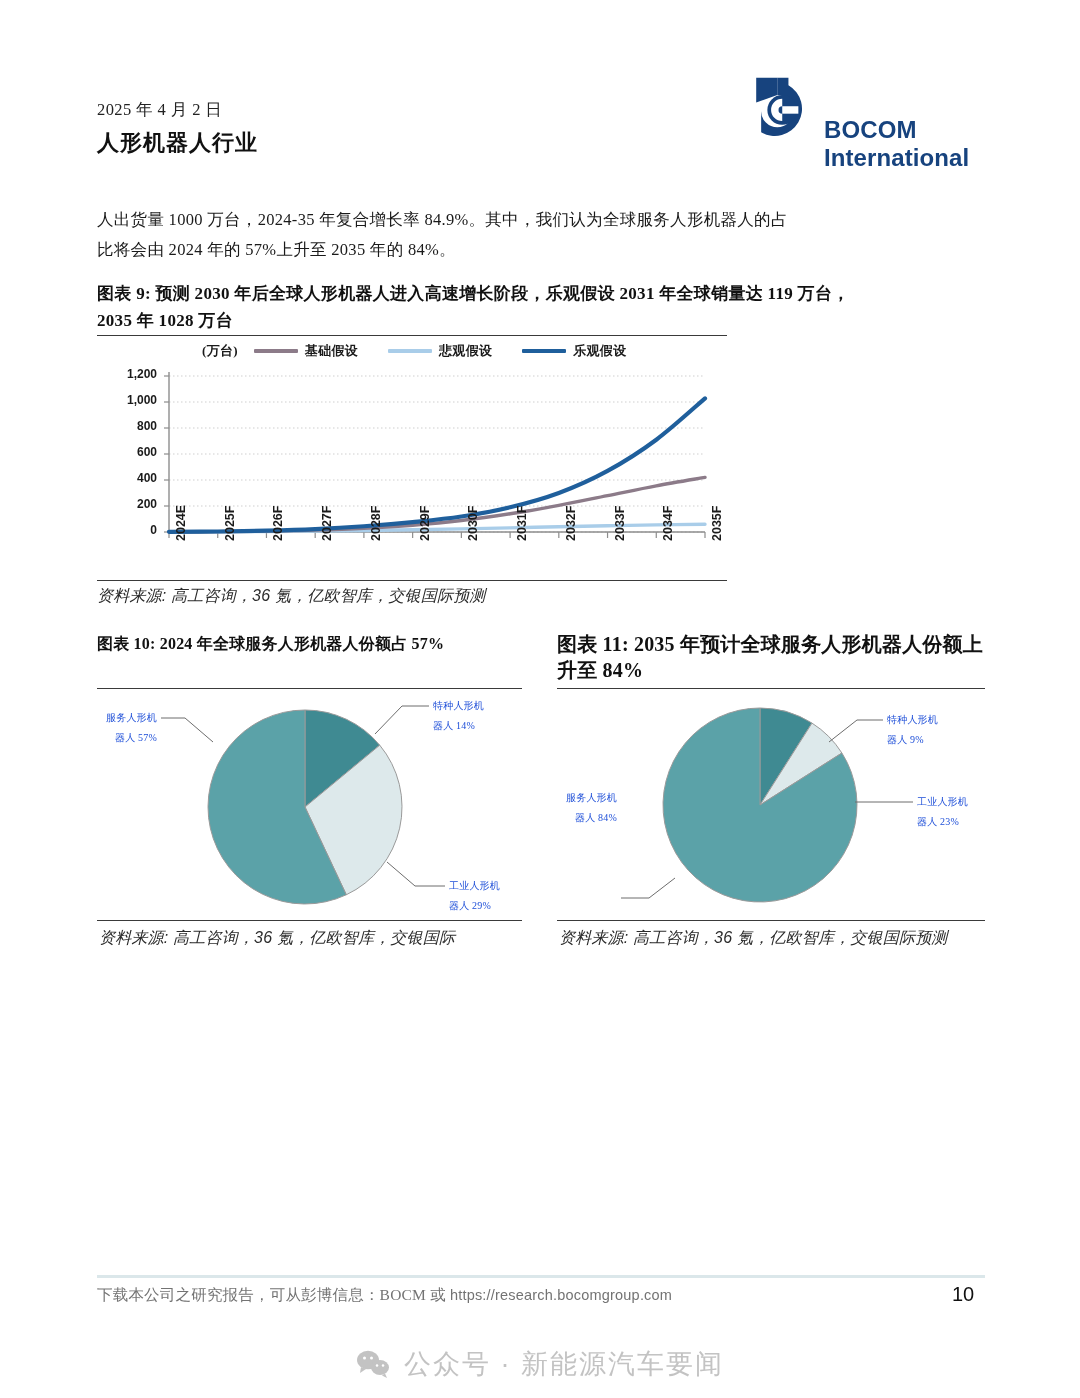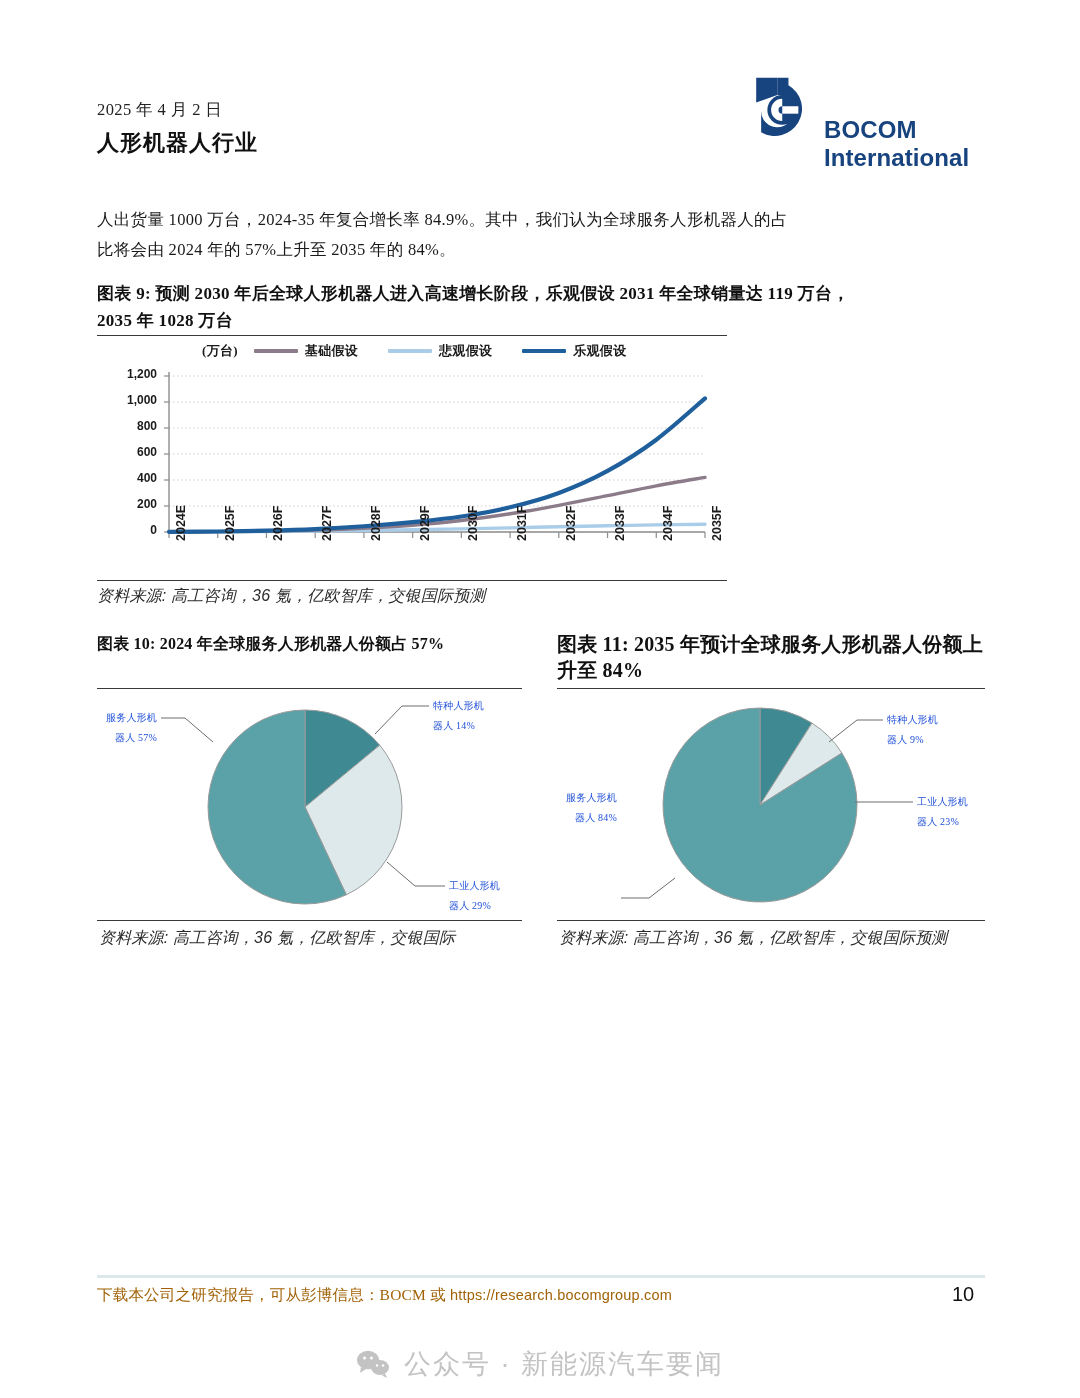--- a/index.html
+++ b/index.html
@@ -54,21 +54,21 @@
   .ex11-src{position:absolute;left:559px;top:928px;}
   .pie-box{position:absolute;top:690px;height:230px;}
   .pie-l{left:97px;width:425px;}
   .pie-r{left:557px;width:428px;}
   .pie-lbl{position:absolute;font-size:10px;line-height:20px;color:#1d4ed8;letter-spacing:.2px;white-space:nowrap;}
   .pie-lbl.right{text-align:left;}
   .pie-lbl.left{text-align:right;}
 
   
   .foot-rule{position:absolute;left:97px;top:1275px;width:888px;height:3px;background:#dbe7ea;}
-  .foot-text{position:absolute;left:97px;top:1285px;font-size:15.5px;color:#a16207;letter-spacing:.2px;}
+  .foot-text{position:absolute;left:97px;top:1285px;font-size:15.5px;color:#737373;letter-spacing:.2px;}
   .foot-url{font-family:"Liberation Sans","DejaVu Sans",sans-serif;font-size:14.5px;}
   .page-num{position:absolute;left:952px;top:1283px;font-size:20px;color:#111;
             font-family:"Liberation Sans","DejaVu Sans",sans-serif;}
 
   
   .wm{position:absolute;left:0;top:1330px;width:1080px;height:68px;background:#ffffff;
       display:flex;align-items:center;justify-content:center;}
   .wm-inner{display:flex;align-items:center;gap:14px;color:#c3c3c3;}
   .wm-text{font-size:27px;letter-spacing:2px;font-family:"Liberation Sans","DejaVu Sans",sans-serif;}
 </style>

